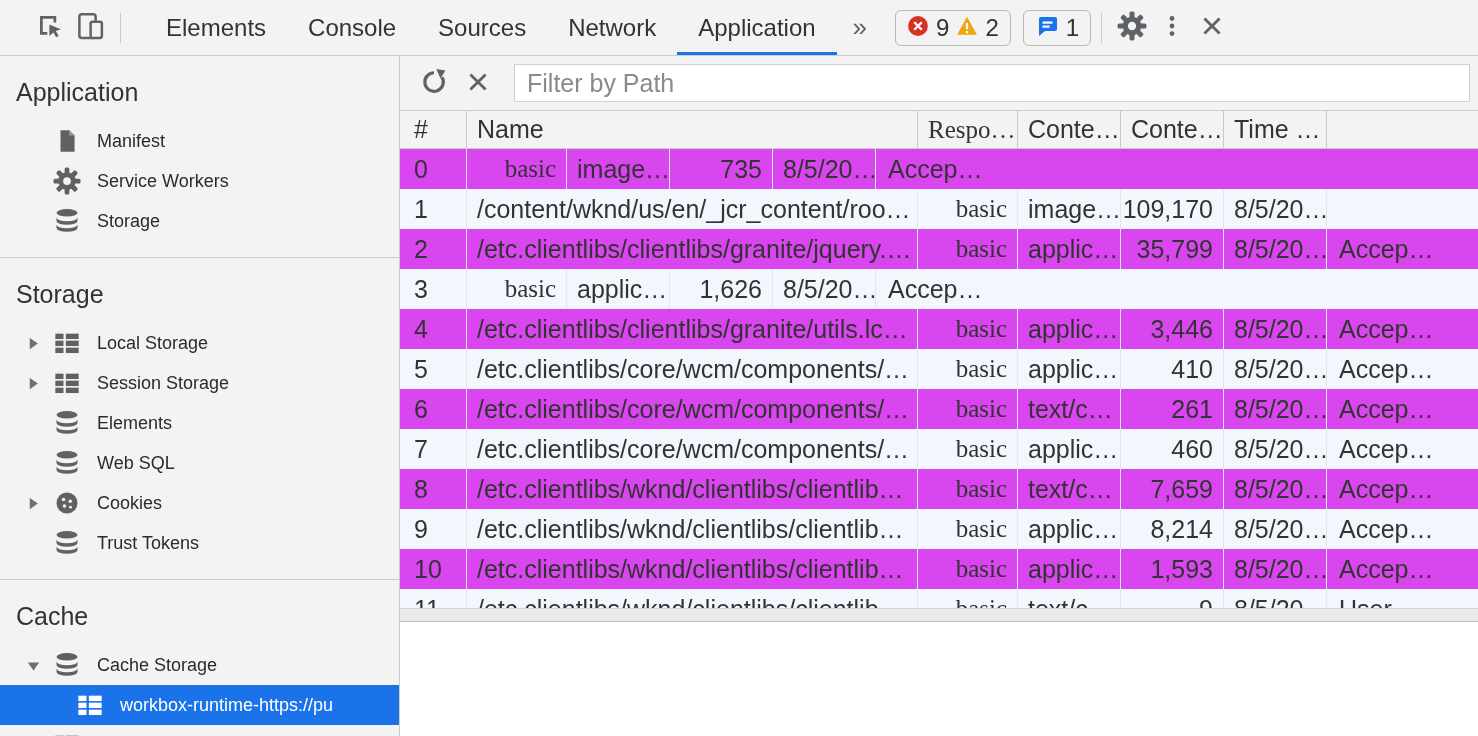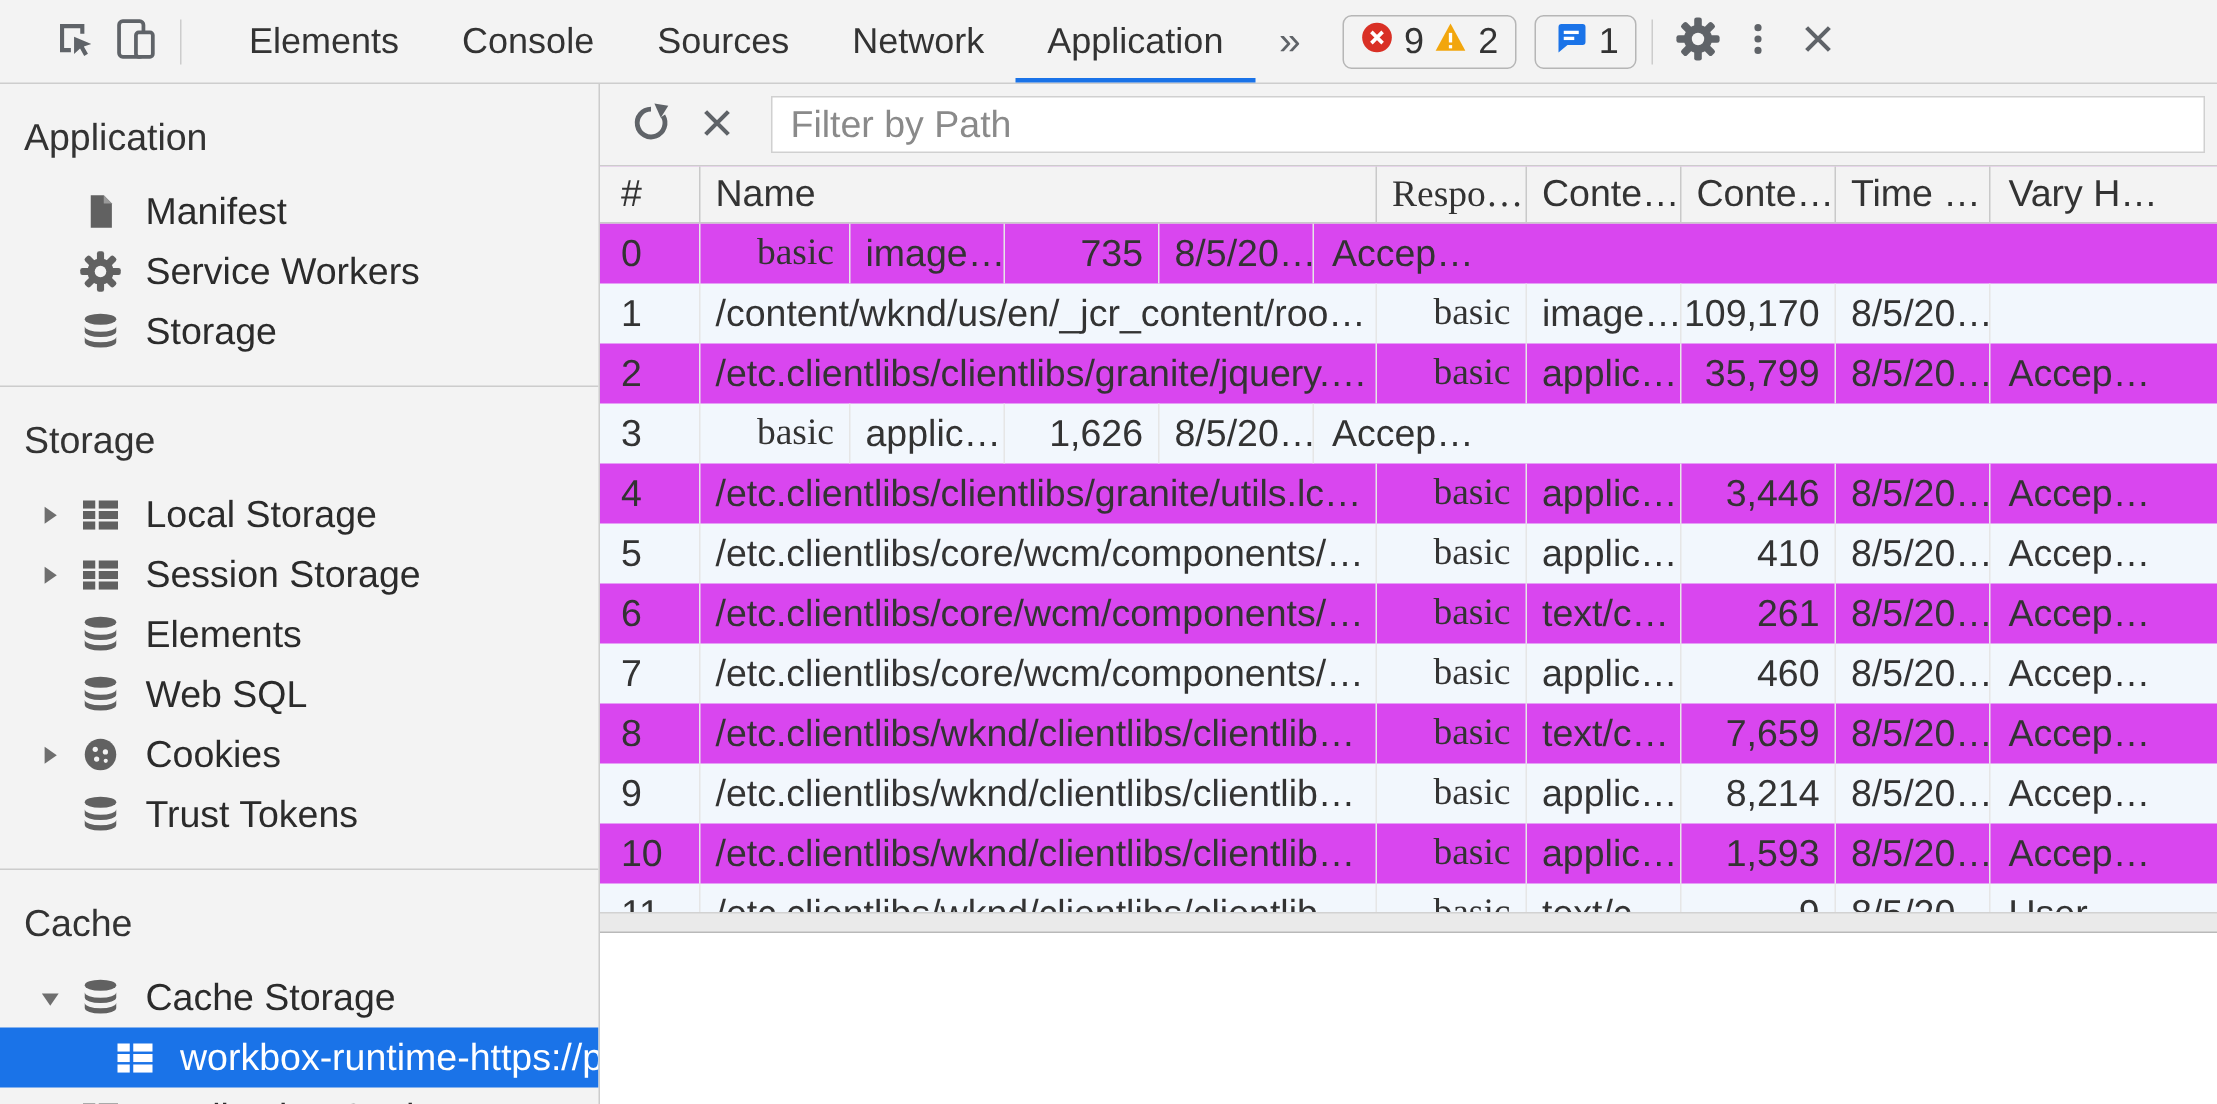--- a/index.html
+++ b/index.html
@@ -34,21 +34,21 @@
   .body { flex:1; display:flex; min-height:0; }
 
   
   .sidebar { width:400px; flex:0 0 400px; background:#f3f3f3; border-right:1px solid #ccc; overflow:hidden; }
   .section { border-bottom:1px solid #ccc; padding:12px 0 16px; }
   .section:last-child { border-bottom:none; }
   .section-title { font-size:25px; color:#333; padding:10px 16px 14px; }
   .side-item { height:40px; display:flex; align-items:center; padding-left:26px; cursor:pointer; white-space:nowrap; }
   .side-item .expander { width:26px; flex:0 0 26px; display:flex; align-items:center; }
   .side-item .s-icon { width:30px; height:30px; flex:0 0 30px; display:flex; align-items:center; justify-content:center; margin-right:15px; }
-  .side-item .s-label { font-size:25px; color:#2b2b2b; overflow:hidden; }
+  .side-item .s-label { font-size:18px; color:#2b2b2b; overflow:hidden; }
   .side-item.indent2 { padding-left:49px; }
   .side-item.selected { background:#1a73e8; }
   .side-item.selected .s-label { color:#fff; }
 
   
   .main { flex:1; display:flex; flex-direction:column; min-width:0; background:#d946ef; }
   .filterbar { height:55px; flex:0 0 55px; background:#f3f3f3; border-bottom:1px solid #ccc;
                display:flex; align-items:center; padding:0 8px 0 12px; }
   .filterbar .icon-btn { width:44px; height:44px; }
   .filter-input { flex:1; height:38px; margin-left:14px; border:1px solid #d0d0d0; background:#fff;
@@ -375,21 +375,20 @@
         <input class="filter-input" type="text" value="" placeholder="Filter by Path" style="">
       </div>
 
       <div class="grid-header">
         <div class="hcell c-idx">#</div>
         <div class="hcell c-name">Name</div>
         <div class="hcell c-resp">Respo…</div>
         <div class="hcell c-ctype">Conte…</div>
         <div class="hcell c-clen">Conte…</div>
         <div class="hcell c-time">Time …</div>
-        <div class="hcell c-vary">Vary H…</div>
       </div>
 
       <div class="grid-body">
 
           <div class="grid-row">
             <div class="cell c-idx">0</div>
             <div class="cell c-resp">basic</div>
             <div class="cell c-ctype">image…</div>
             <div class="cell c-clen">735</div>
             <div class="cell c-time">8/5/20…</div>

